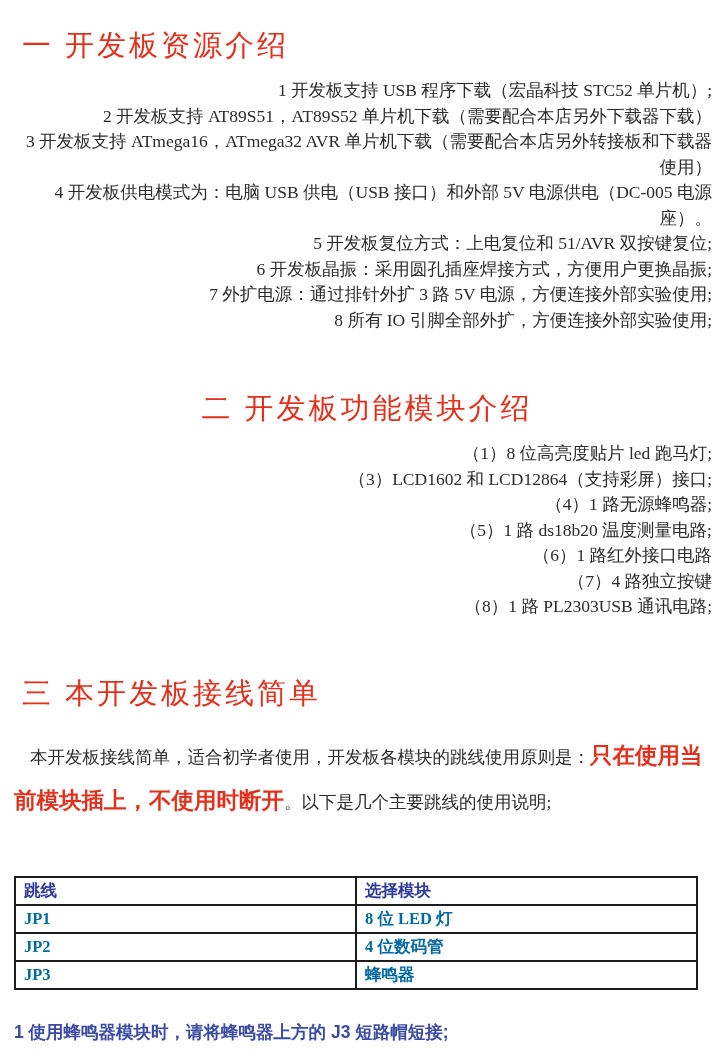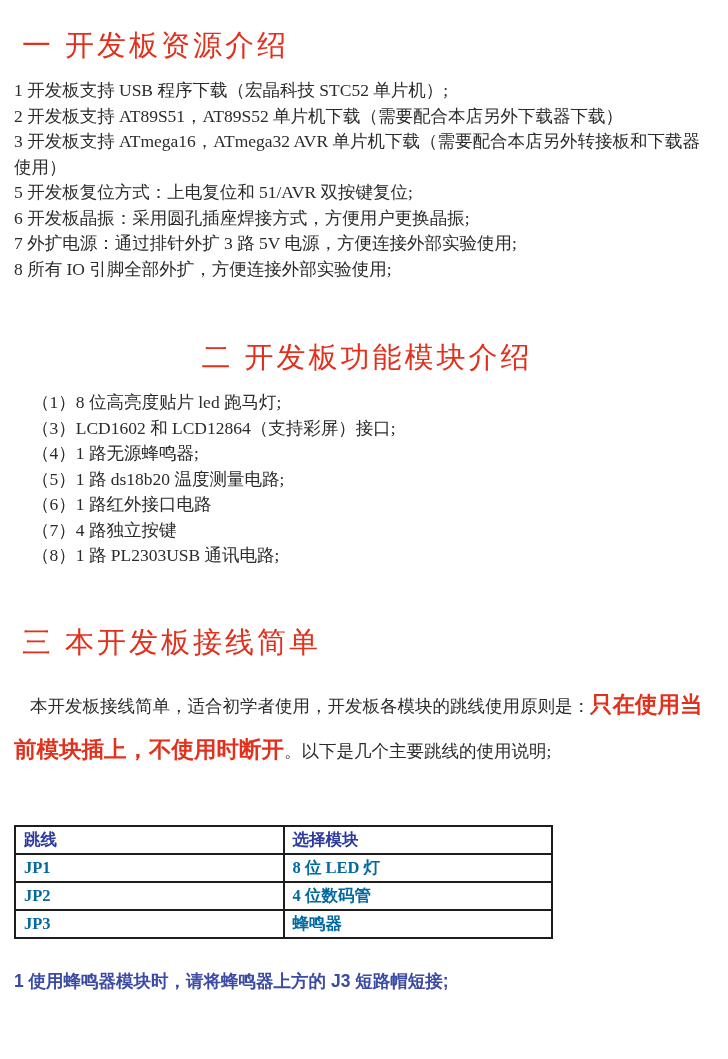--- a/index.html
+++ b/index.html
@@ -28,38 +28,39 @@
     font-family: "Liberation Sans", "DejaVu Sans", sans-serif;
   }
   .heading-2 { margin-top: 56px; text-align: center; }
   .heading-3 { margin-top: 54px; }
   .item-list { margin: 0; }
   .item {
     font-size: 17.5px;
     line-height: 25.5px;
     color: #2b2b2b;
     margin: 0;
+    text-align: right;
   }
   .item-list-2 { padding-left: 18px; }
   .jumper-intro {
     margin-top: 20px;
     font-size: 17.5px;
     line-height: 44px;
     text-indent: 16px;
     color: #2b2b2b;
   }
   .jumper-intro .highlight {
     color: #e2301c;
     font-weight: bold;
     font-size: 22.5px;
     font-family: "Liberation Sans", "DejaVu Sans", sans-serif;
   }
   table.jumper-table {
     border-collapse: collapse;
-    width: 539px;
+    width: 684px;
     margin-top: 52px;
     table-layout: fixed;
   }
   table.jumper-table td, table.jumper-table th {
     border: 2px solid #1d1d1d;
     height: 24px;
     padding: 1px 8px;
     text-align: left;
     font-size: 16.5px;
     font-weight: bold;
@@ -86,20 +87,21 @@
 </head>
 <body>
 
 <div class="page">
 
   <h1 class="heading heading-1">一 开发板资源介绍</h1>
   <div class="item-list">
     <div class="item">1 开发板支持 USB 程序下载（宏晶科技 STC52 单片机）;</div>
     <div class="item">2 开发板支持 AT89S51，AT89S52 单片机下载（需要配合本店另外下载器下载）</div>
     <div class="item">3 开发板支持 ATmega16，ATmega32 AVR 单片机下载（需要配合本店另外转接板和下载器使用）</div>
+    <div class="item">4 开发板供电模式为：电脑 USB 供电（USB 接口）和外部 5V 电源供电（DC-005 电源座）。</div>
     <div class="item">5 开发板复位方式：上电复位和 51/AVR 双按键复位;</div>
     <div class="item">6 开发板晶振：采用圆孔插座焊接方式，方便用户更换晶振;</div>
     <div class="item">7 外扩电源：通过排针外扩 3 路 5V 电源，方便连接外部实验使用;</div>
     <div class="item">8 所有 IO 引脚全部外扩，方便连接外部实验使用;</div>
   </div>
 
   <h1 class="heading heading-2">二 开发板功能模块介绍</h1>
   <div class="item-list item-list-2">
     <div class="item">（1）8 位高亮度贴片 led 跑马灯;</div>
     <div class="item">（3）LCD1602 和 LCD12864（支持彩屏）接口;</div>

